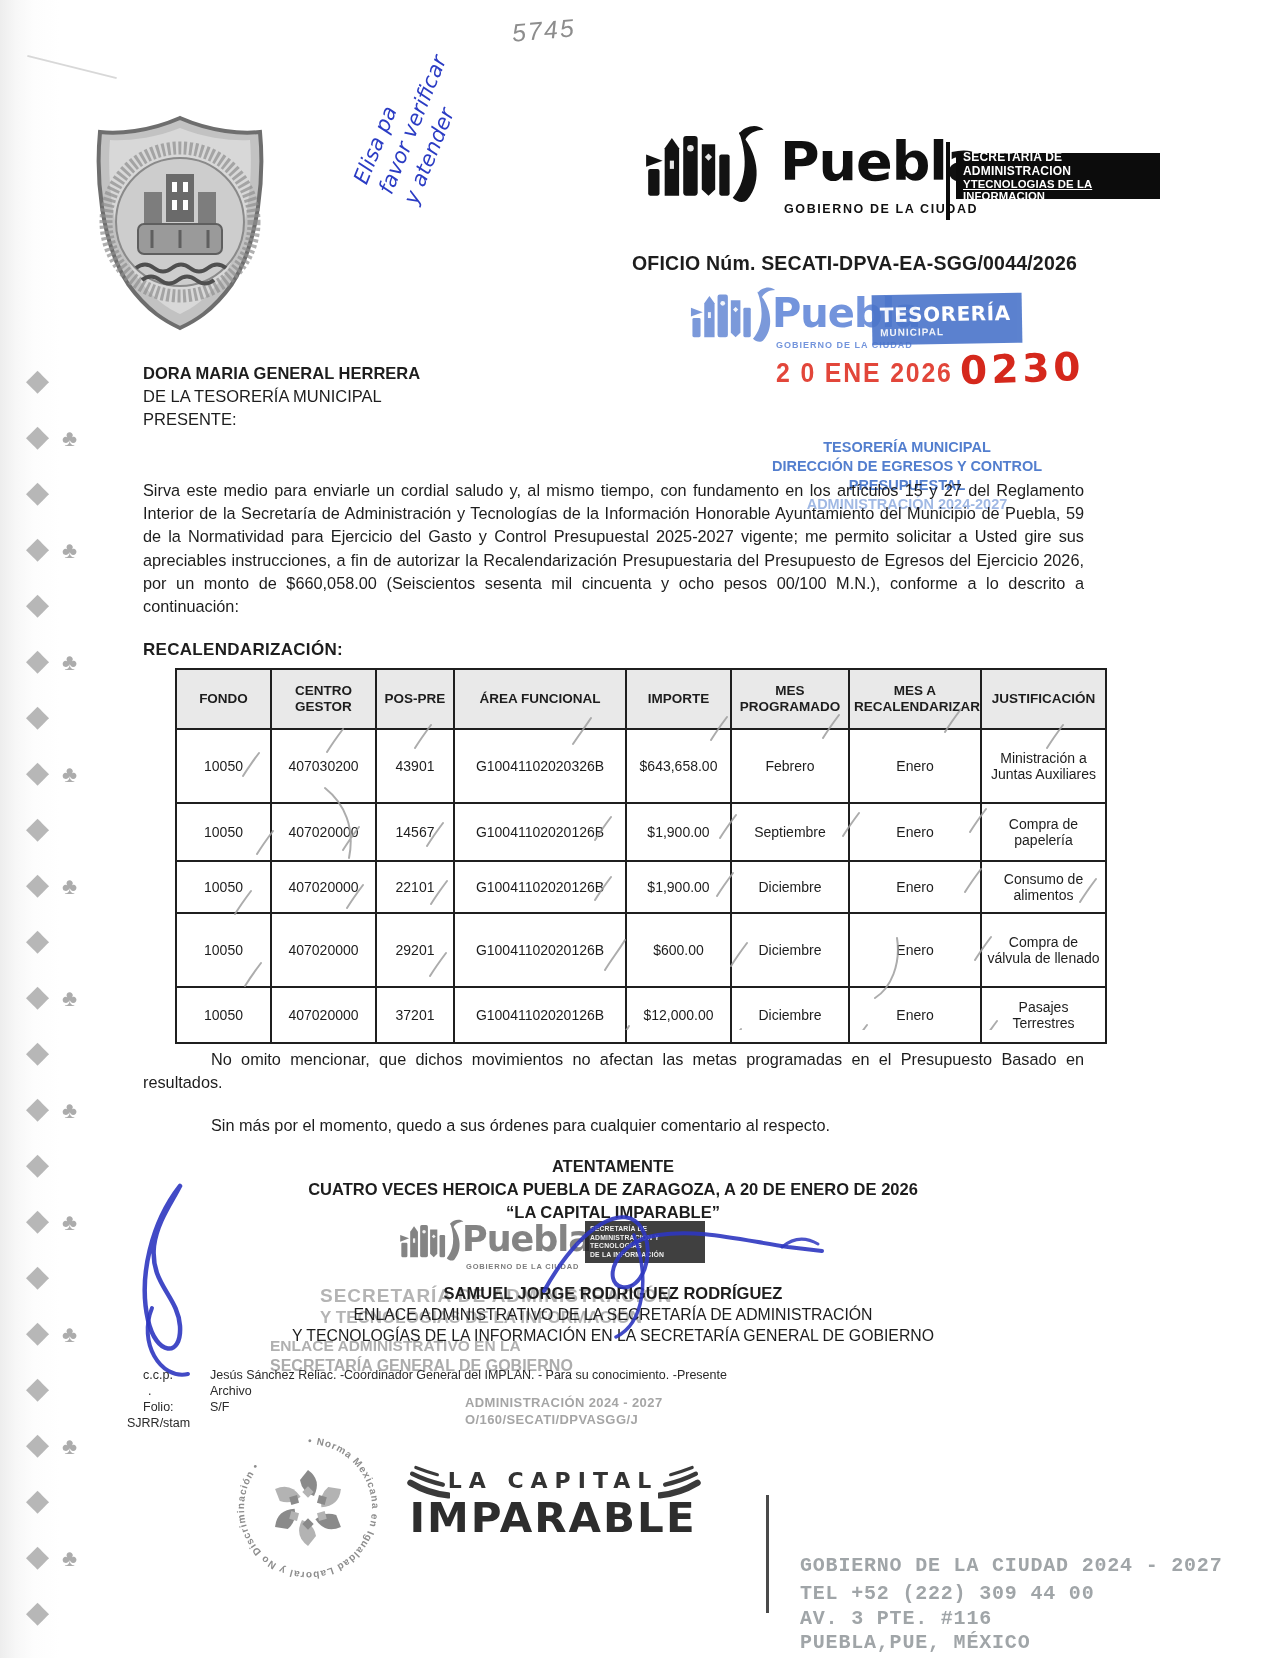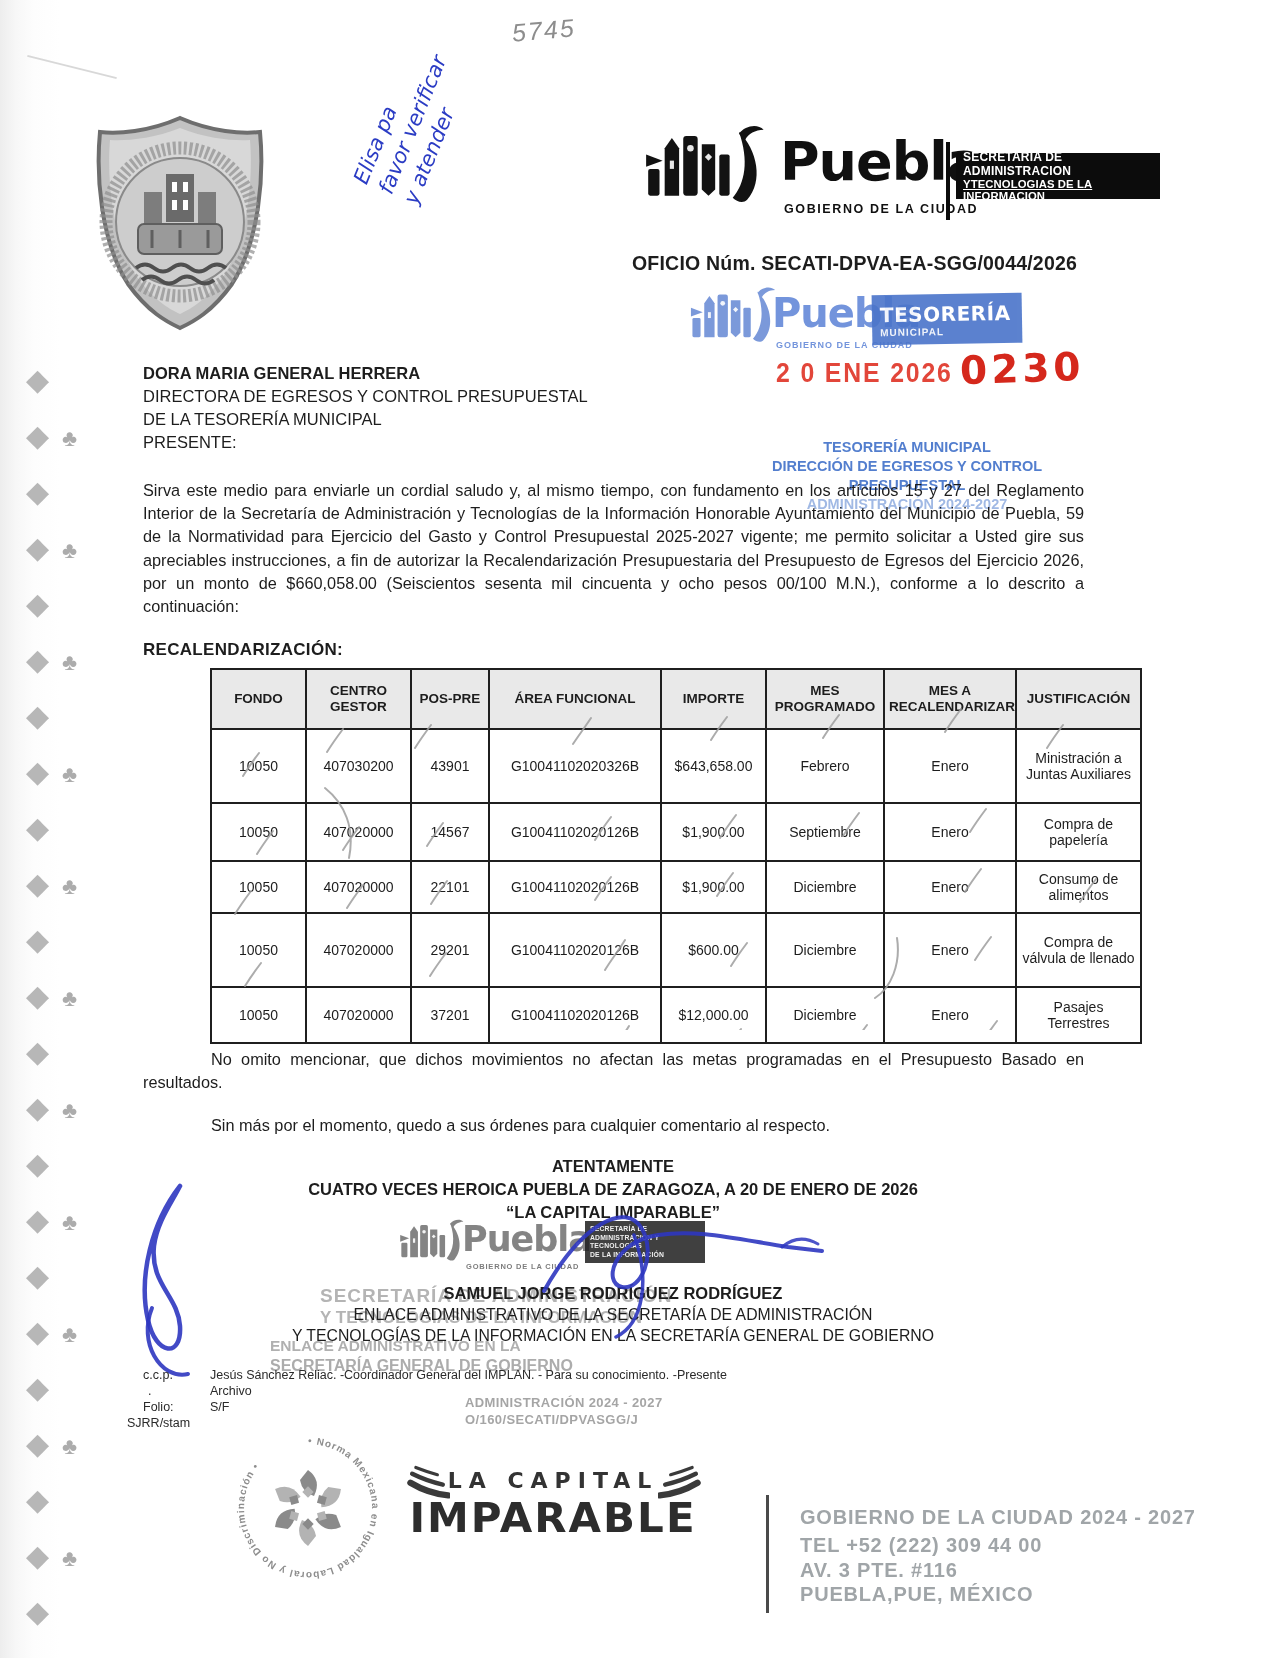--- a/index.html
+++ b/index.html
@@ -39,21 +39,21 @@
   .rfolio{position:absolute;left:960px;top:346px;font-size:39px;font-weight:800;color:#d5281c;letter-spacing:4px;transform:rotate(-2deg);font-family:"DejaVu Sans",sans-serif;}
   .boffice{position:absolute;left:742px;top:438px;width:330px;text-align:center;color:#4a78cc;font-weight:bold;font-size:14.5px;line-height:19px;opacity:.95;}
   .boffice .faint{opacity:.55;}
   
   .recipient{position:absolute;left:143px;top:362px;font-size:16.5px;line-height:23px;}
   .recipient .nm{font-weight:bold;}
   .p1{position:absolute;left:143px;top:479px;width:941px;font-size:16.3px;line-height:23.2px;text-align:justify;}
   .sect{position:absolute;left:143px;top:640px;font-size:17px;font-weight:bold;letter-spacing:.3px;}
   
   .tblwrap{position:absolute;left:175px;top:668px;width:930px;}
-  table.doc{border-collapse:collapse;width:930px;table-layout:fixed;margin-left:35px;}
+  table.doc{border-collapse:collapse;width:930px;table-layout:fixed;}
   table.doc th,table.doc td{border:2px solid #1f1f1f;text-align:center;vertical-align:middle;padding:2px 4px;overflow:hidden;}
   table.doc th{background:#e9e9e9;font-size:13.5px;line-height:16px;height:54px;}
   table.doc td{font-size:14px;line-height:16.5px;}
   tr.r1 td{height:68px;} tr.r2 td{height:52px;} tr.r3 td{height:46px;} tr.r4 td{height:68px;} tr.r5 td{height:50px;}
   .ticks{position:absolute;left:175px;top:668px;pointer-events:none;}
   
   .p2{position:absolute;left:143px;top:1048px;width:941px;font-size:16.3px;line-height:23px;text-align:justify;text-indent:68px;}
   .p3{position:absolute;left:143px;top:1116px;width:941px;font-size:16.3px;text-indent:68px;}
   .cline{position:absolute;left:143px;width:940px;text-align:center;font-weight:bold;font-size:16.5px;}
   .c1y{top:1157px;} .c2y{top:1180px;} .c3y{top:1203px;}
@@ -80,21 +80,21 @@
   .ccp1a{left:143px;top:1368px;} .ccp1b{left:210px;top:1368px;width:600px;}
   .ccpdot{left:148px;top:1384px;} .ccp2{left:210px;top:1384px;}
   .ccp3a{left:143px;top:1400px;} .ccp3b{left:210px;top:1400px;} .ccp4{left:127px;top:1416px;}
   
   .nmx{position:absolute;left:228px;top:1428px;}
   .wingL{position:absolute;left:396px;top:1462px;width:54px;height:38px;color:#3a3a3a;transform:scaleX(-1);}
   .wingR{position:absolute;left:658px;top:1462px;width:54px;height:38px;color:#3a3a3a;}
   .capital1{position:absolute;left:408px;top:1468px;width:290px;text-align:center;font-size:22px;font-weight:bold;letter-spacing:7px;color:#333;font-family:"DejaVu Sans",sans-serif;}
   .capital2{position:absolute;left:408px;top:1494px;width:290px;text-align:center;font-size:42px;font-weight:800;letter-spacing:2px;color:#2d2d2d;font-family:"DejaVu Sans",sans-serif;transform:scaleY(.96);}
   .cbar{position:absolute;left:766px;top:1495px;width:3px;height:118px;background:#4a4a4a;}
-  .contact{position:absolute;left:800px;width:430px;font-size:20px;color:#a0a5a8;font-weight:600;letter-spacing:.8px;font-family:Liberation Sans, sans-serif;}
+  .contact{position:absolute;left:800px;width:430px;font-size:20px;color:#a0a5a8;font-weight:600;letter-spacing:.8px;font-family:Liberation Mono, monospace;margin-top:48px;}
   .ct1{top:1506px;} .ct2{top:1534px;} .ct3{top:1559px;} .ct4{top:1583px;}
 </style>
 </head>
 <body>
 
 <svg width="0" height="0" style="position:absolute">
   <defs>
     <symbol id="pmark" viewBox="0 0 130 96">
       <g fill="currentColor">
         <path d="M4 30 l16 6 -16 6 z"></path>
@@ -208,21 +208,20 @@
   <div class="rfolio">0230</div>
   <div class="boffice">
     <div>TESORERÍA MUNICIPAL</div>
     <div>DIRECCIÓN DE EGRESOS Y CONTROL</div>
     <div>PRESUPUESTAL</div>
     <div class="faint">ADMINISTRACIÓN 2024-2027</div>
   </div>
 
   <div class="recipient">
     <div class="nm">DORA MARIA GENERAL HERRERA</div>
-    <div>DIRECTORA DE EGRESOS Y CONTROL PRESUPUESTAL</div>
     <div>DE LA TESORERÍA MUNICIPAL</div>
     <div>PRESENTE:</div>
   </div>
 
   <div class="p1">Sirva este medio para enviarle un cordial saludo y, al mismo tiempo, con fundamento en los artículos 15 y 27 del Reglamento Interior de la Secretaría de Administración y Tecnologías de la Información Honorable Ayuntamiento del Municipio de Puebla,  59 de la Normatividad para Ejercicio del Gasto y Control Presupuestal 2025-2027 vigente; me permito solicitar a Usted gire sus apreciables instrucciones, a fin de autorizar la Recalendarización Presupuestaria del Presupuesto de Egresos del Ejercicio 2026, por un monto de $660,058.00 (Seiscientos sesenta mil cincuenta y ocho pesos 00/100 M.N.),  conforme a lo descrito a continuación:</div>
   <div class="sect">RECALENDARIZACIÓN:</div>
 
   <div class="tblwrap">
     <table class="doc">
       <colgroup>

